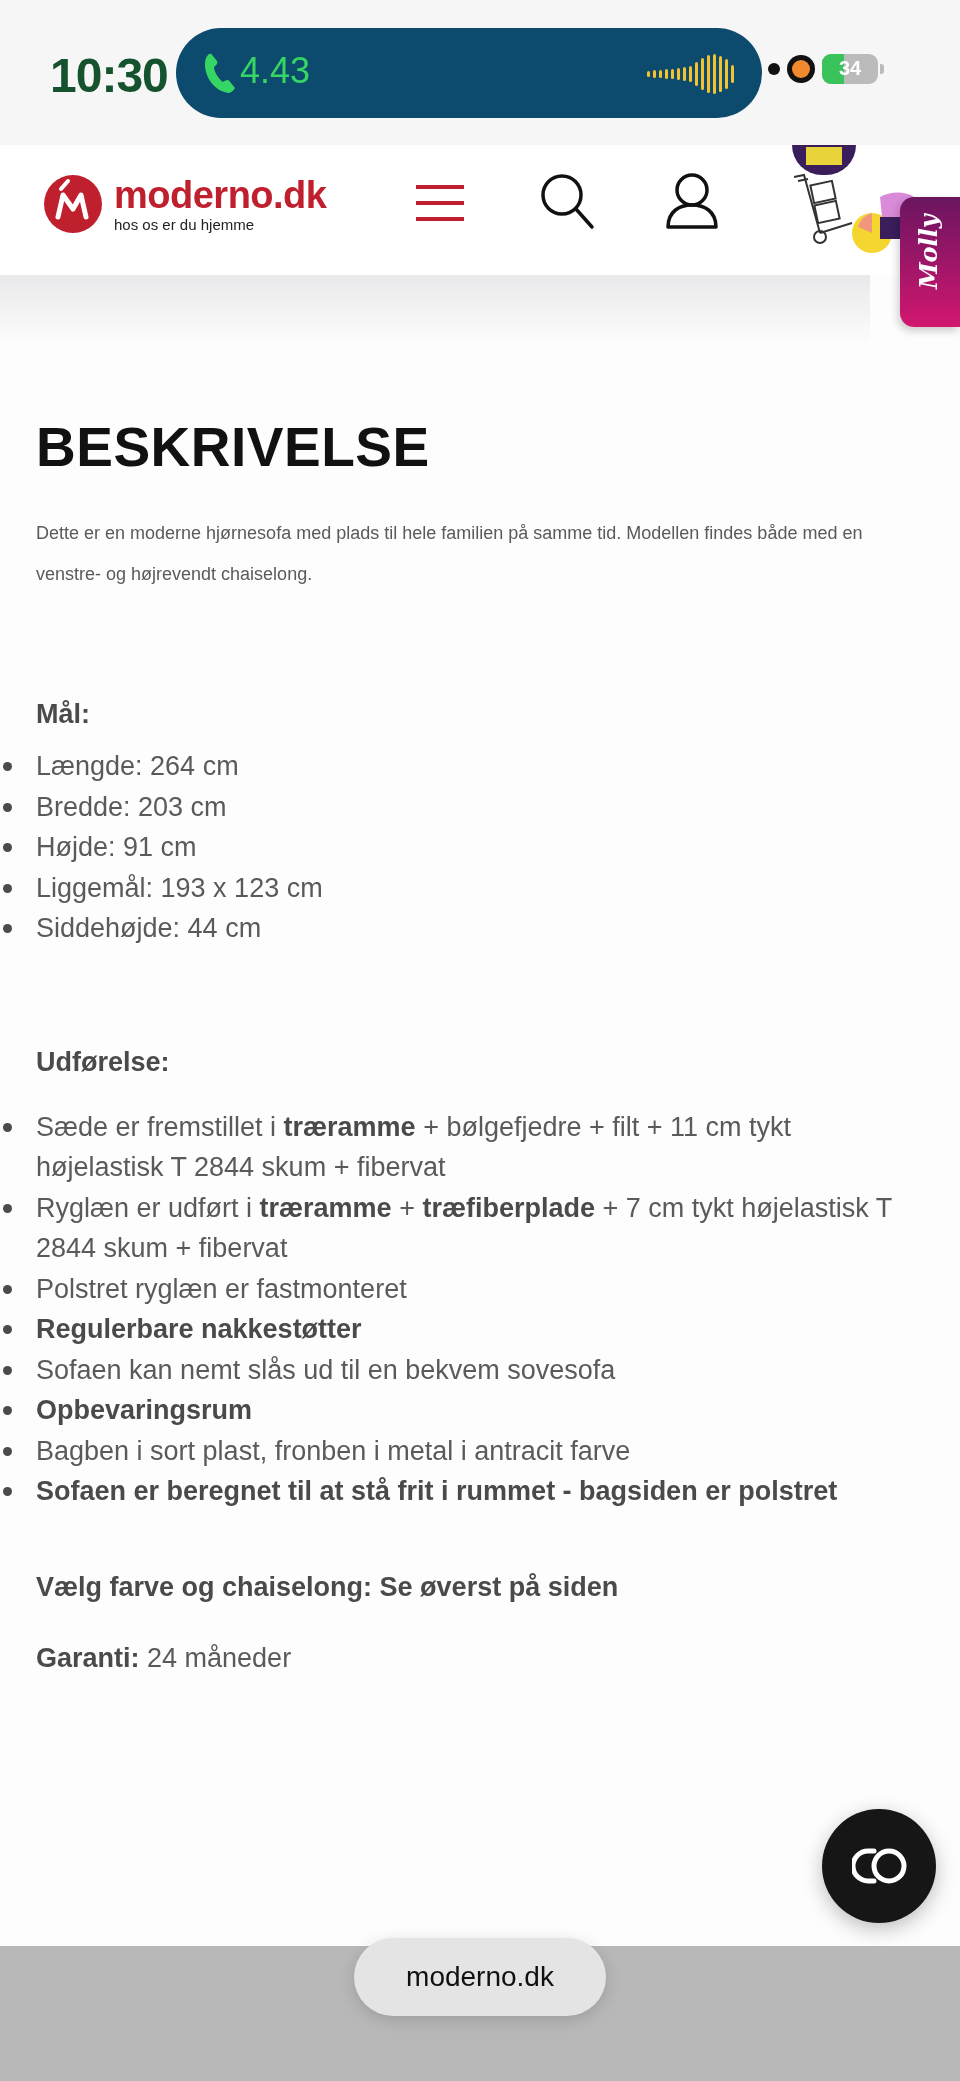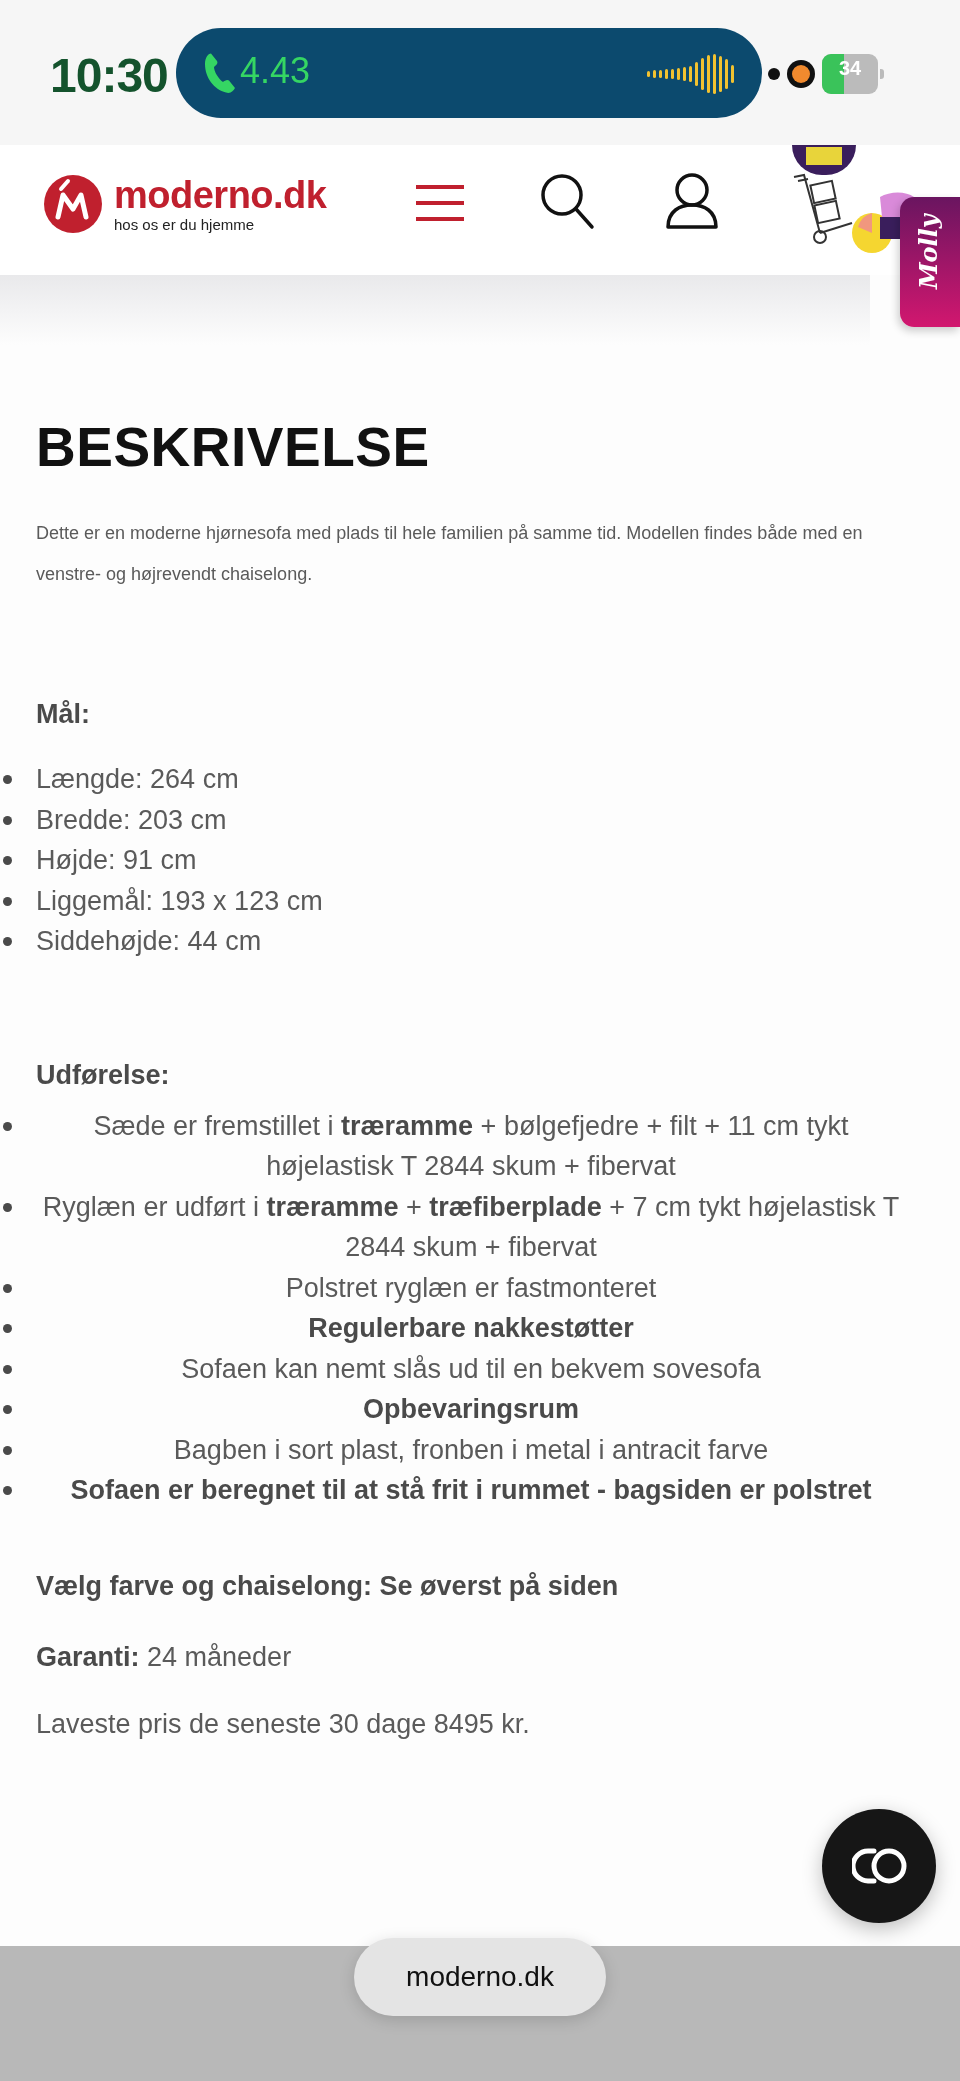--- a/index.html
+++ b/index.html
@@ -10,21 +10,21 @@
   .status-bar { position: absolute; left: 0; top: 0; width: 960px; height: 145px; background: #f6f6f6; }
   .status-time { position: absolute; left: 50px; top: 48px; font-size: 48px; font-weight: 700; color: #14532d; letter-spacing: -1px; }
   .dynamic-island { position: absolute; left: 176px; top: 28px; width: 586px; height: 90px; background: #0c4a6e; border-radius: 45px; }
   .call-icon { position: absolute; left: 26px; top: 22px; width: 36px; height: 46px; }
   .call-timer { position: absolute; left: 64px; top: 22px; font-size: 36px; color: #35d663; font-weight: 500; }
   .waveform { position: absolute; right: 28px; top: 26px; display: flex; align-items: center; gap: 3px; height: 40px; }
   .waveform span { display: block; width: 3px; background: #f2c230; border-radius: 2px; }
   .status-right { position: absolute; left: 768px; top: 54px; display: flex; align-items: center; gap: 12px; }
   .signal-dot { width: 12px; height: 12px; border-radius: 50%; background: #111; }
   .privacy-dot { width: 18px; height: 18px; border-radius: 50%; background: #f18a2e; box-shadow: 0 0 0 5px #111; }
-  .battery { position: relative; width: 56px; height: 40px; border-radius: 9px; background: #bbb; overflow: hidden; }
+  .battery { position: relative; width: 56px; height: 30px; border-radius: 9px; background: #bbb; overflow: hidden; }
   .battery-fill { position: absolute; left: 0; top: 0; width: 22px; height: 100%; background: #3ac35a; }
   .battery-label { position: absolute; left: 0; top: 3px; width: 100%; text-align: center; font-size: 20px; font-weight: 700; color: #fff; }
   .battery-cap { width: 4px; height: 10px; background: #bbb; border-radius: 0 3px 3px 0; margin-left: -10px; }
 
   
   .site-header { position: absolute; left: 0; top: 145px; width: 960px; height: 130px; background: #fff; }
   .header-shadow { position: absolute; left: 0; top: 275px; width: 870px; height: 70px; background: linear-gradient(#e9e9eb, #fdfdfd); }
   .logo { position: absolute; left: 44px; top: 30px; display: flex; align-items: center; }
   .logo-badge { width: 58px; height: 58px; border-radius: 50%; background: #c0202e; position: relative; }
   .logo-badge svg { position: absolute; left: 0; top: 0; }
@@ -149,45 +149,44 @@
 </svg>
 <div class="molly-tab">
   <div class="molly-label">Molly</div>
 </div>
 
 <div class="content">
   <h1 class="page-heading">BESKRIVELSE</h1>
   <p class="intro">Dette er en moderne hjørnesofa med plads til hele familien på samme tid. Modellen findes både med en venstre- og højrevendt chaiselong.</p>
 
   <div class="section-label" style="margin-top:104px;">Mål:</div>
-  <ul class="spec-list" style="margin-top:29px;">
+  <ul class="spec-list" style="margin-top:16px;">
     <li>Længde: 264 cm</li>
     <li>Bredde: 203 cm</li>
     <li>Højde: 91 cm</li>
     <li>Liggemål: 193 x 123 cm</li>
     <li>Siddehøjde: 44 cm</li>
   </ul>
 
   <div class="section-label" style="margin-top:98px;">Udførelse:</div>
-  <ul class="spec-list" style="margin-top:15px;text-align:center;">
+  <ul class="spec-list" style="margin-top:29px;">
     <li><span>Sæde er fremstillet i </span><b>træramme</b><span> + bølgefjedre + filt + 11 cm tykt højelastisk T 2844 skum + fibervat</span></li>
     <li><span>Ryglæn er udført i </span><b>træramme</b><span> + </span><b>træfiberplade</b><span> + 7 cm tykt højelastisk T 2844 skum + fibervat</span></li>
     <li>Polstret ryglæn er fastmonteret</li>
     <li class="bold-item">Regulerbare nakkestøtter</li>
     <li>Sofaen kan nemt slås ud til en bekvem sovesofa</li>
     <li class="bold-item">Opbevaringsrum</li>
     <li>Bagben i sort plast, fronben i metal i antracit farve</li>
     <li class="bold-item">Sofaen er beregnet til at stå frit i rummet - bagsiden er polstret</li>
   </ul>
 
   <div class="section-label" style="margin-top:60px;">Vælg farve og chaiselong: Se øverst på siden</div>
   <div style="margin-top:40px;font-size:27px;">
     <b class="section-label">Garanti:</b><span style="color:#5a5a5a;"> 24 måneder</span>
   </div>
-  <div style="margin-top:36px;font-size:27px;color:#5a5a5a;">Laveste pris de seneste 30 dage 8495 kr.</div>
 </div>
 
 <div class="chat-fab">
   <svg width="56" height="38" viewBox="0 0 56 38">
     <path d="M22 4 L16 4 A15 15 0 0 0 16 34 L22 34" fill="none" stroke="#fff" stroke-width="5" stroke-linecap="round"></path>
     <rect x="22" y="4" width="30" height="30" rx="15" fill="none" stroke="#fff" stroke-width="5"></rect>
   </svg>
 </div>
 
 <div class="url-bar-area"></div>

